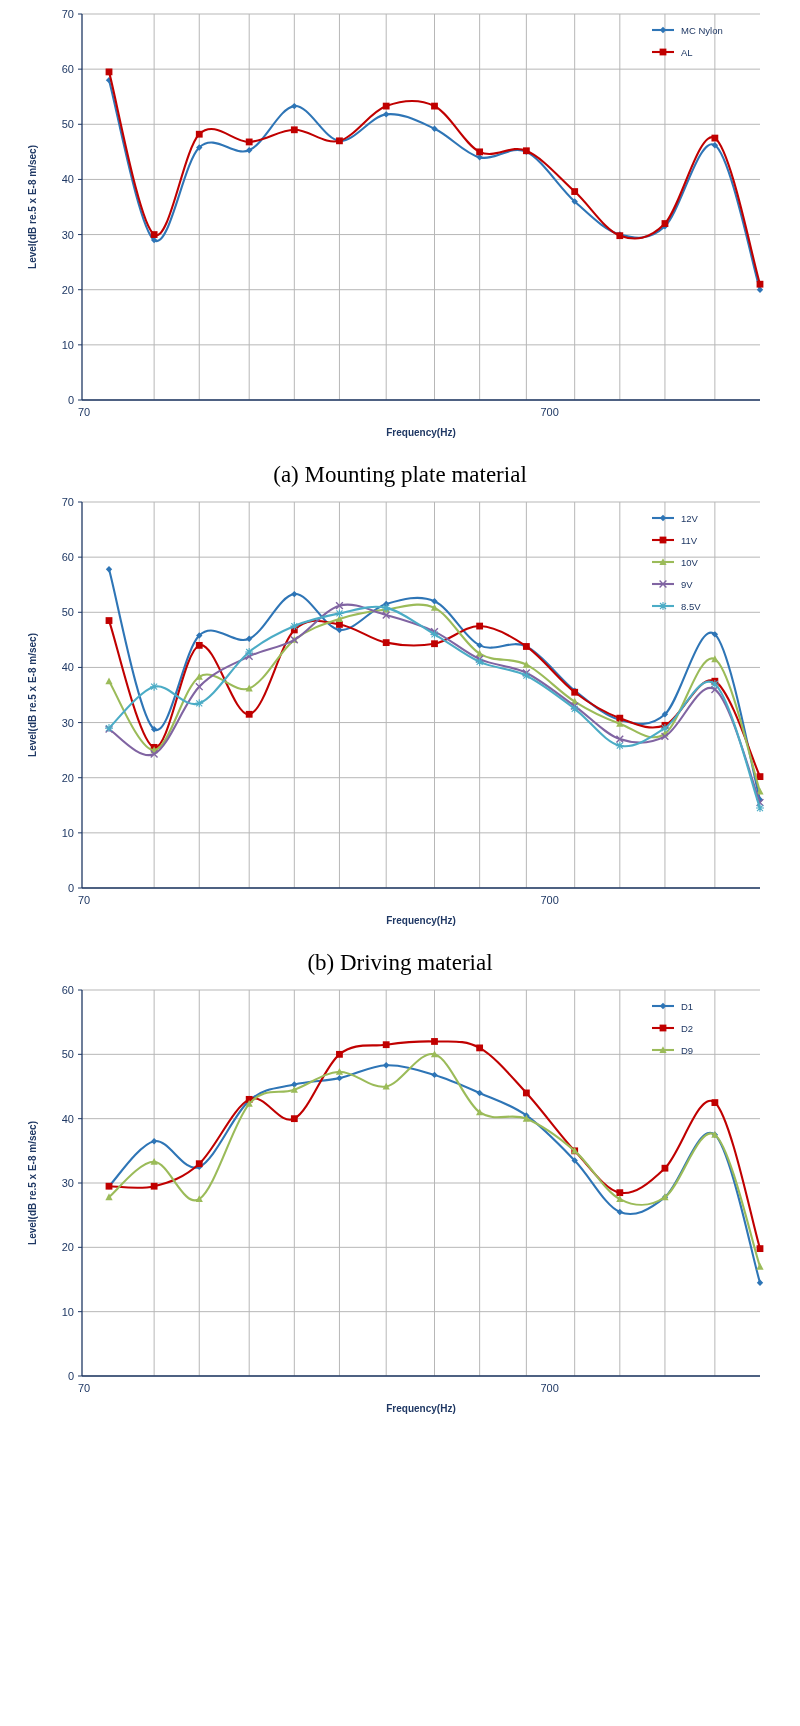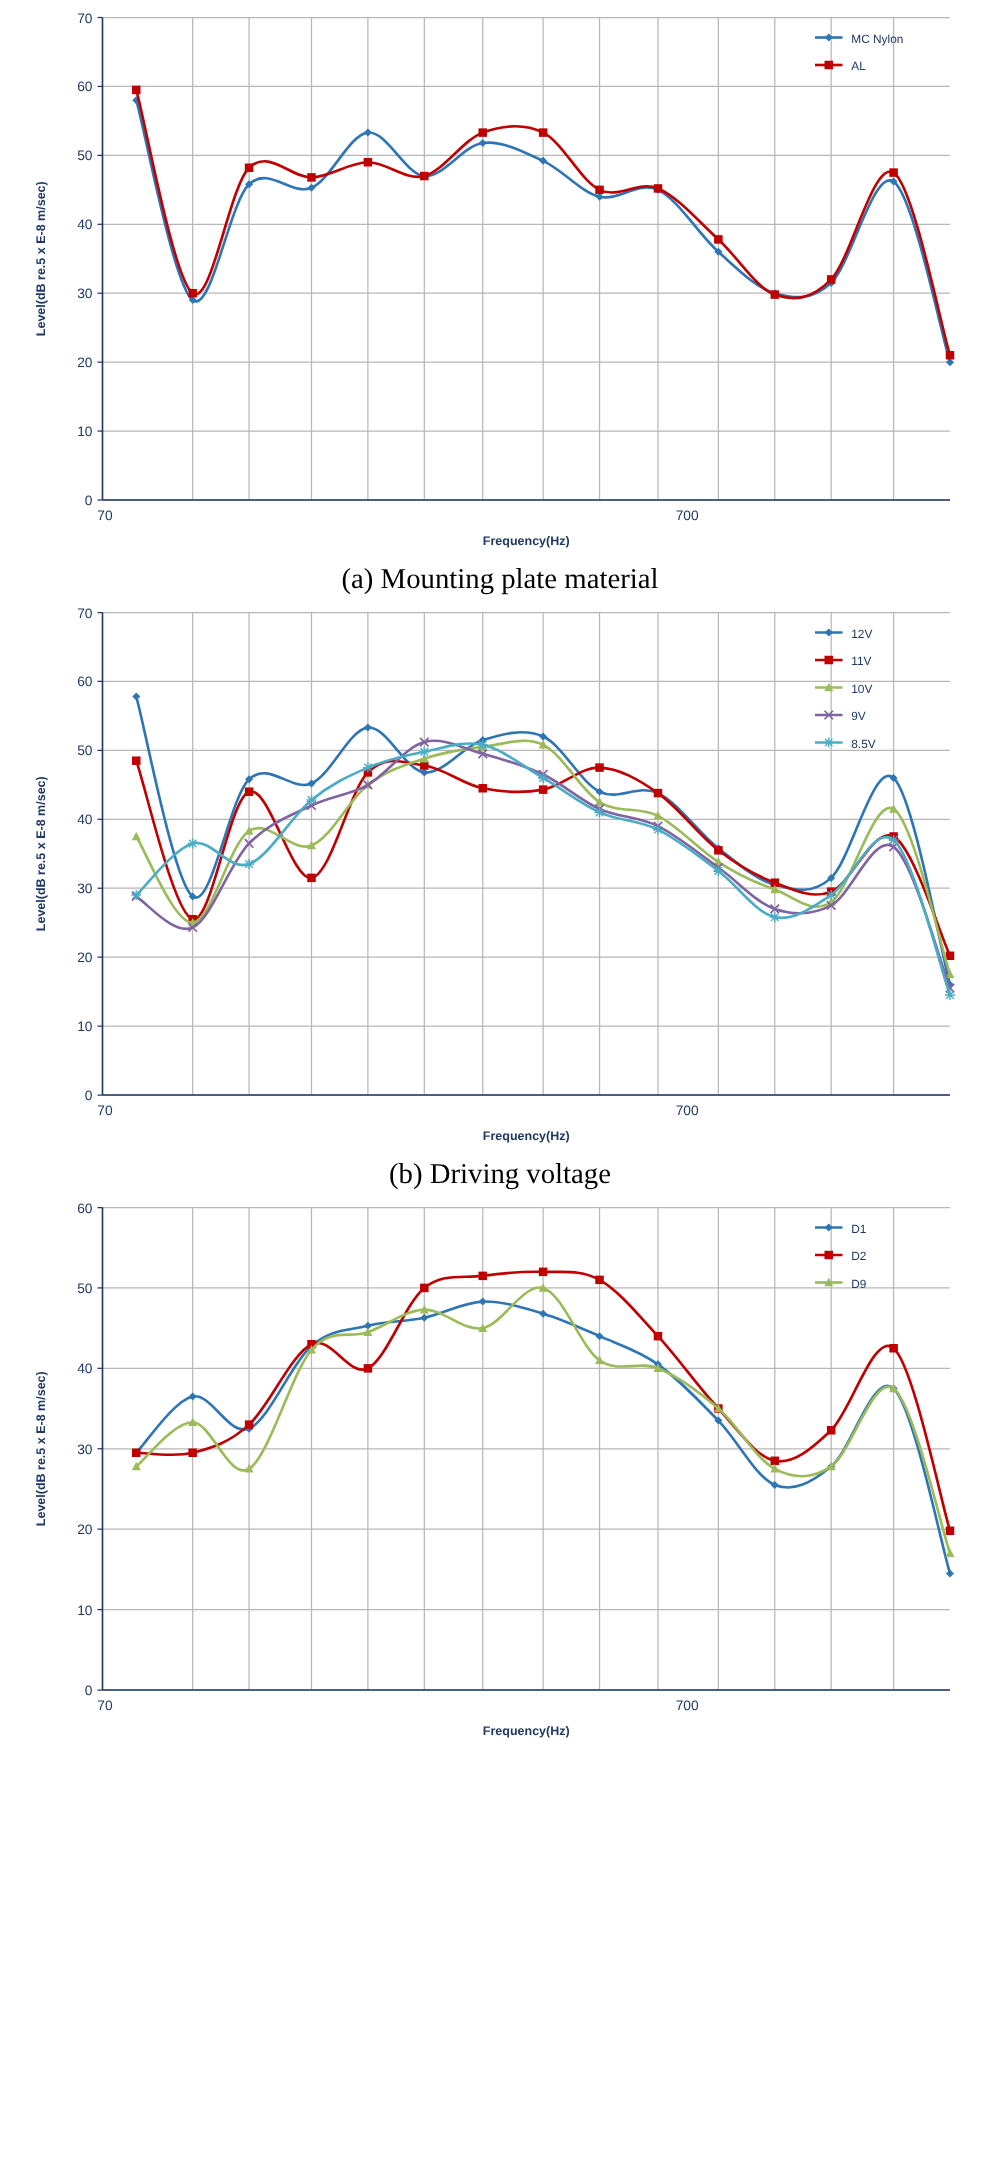--- a/index.html
+++ b/index.html
@@ -26,21 +26,21 @@
   .chart-box {
     position: relative;
     width: 760px;
     margin: 0 auto;
   }
   .caption {
     text-align: center;
     font-family: "Liberation Serif", serif;
     font-size: 23px;
     color: #000;
-    margin-top: 0;
+    margin-top: 12px;
   }
   svg { display: block; }
   .axis-label {
     font-family: "Liberation Sans", sans-serif;
     font-size: 10px;
     font-weight: bold;
     fill: #1f3864;
   }
   .tick-label {
     font-family: "Liberation Sans", sans-serif;
@@ -303,21 +303,21 @@
             <text x="661" y="78" class="legend-label">10V</text>
             <line x1="632" y1="96" x2="654" y2="96" stroke="#8064A2" stroke-width="2.1"></line>
             <path d="M639.6,92.6 L646.4,99.4 M646.4,92.6 L639.6,99.4" stroke="#8064A2" stroke-width="1.4" fill="none"></path>
             <text x="661" y="100" class="legend-label">9V</text>
             <line x1="632" y1="118" x2="654" y2="118" stroke="#4BACC6" stroke-width="2.1"></line>
             <path d="M643,114 L643,122 M639,118 L647,118 M640,115 L646,121 M646,115 L640,121" stroke="#4BACC6" stroke-width="1.1" fill="none"></path>
             <text x="661" y="122" class="legend-label">8.5V</text>
           </g>
         </svg>
     </div>
-    <div class="caption">(b) Driving voltage</div>
+    <div class="caption">(b) Driving material</div>
   </div>
 
   <div class="figure">
     <div class="chart-box">
       <svg id="svg-2" width="760" height="450" viewBox="0 0 760 450">
           <rect x="62" y="14" width="678" height="386" fill="#ffffff"></rect>
           <line x1="62" y1="400" x2="740" y2="400" stroke="#b7b7b7" stroke-width="1"></line>
           <line x1="62" y1="335.6666666666667" x2="740" y2="335.6666666666667" stroke="#b7b7b7" stroke-width="1"></line>
           <line x1="62" y1="271.33333333333337" x2="740" y2="271.33333333333337" stroke="#b7b7b7" stroke-width="1"></line>
           <line x1="62" y1="207" x2="740" y2="207" stroke="#b7b7b7" stroke-width="1"></line>

